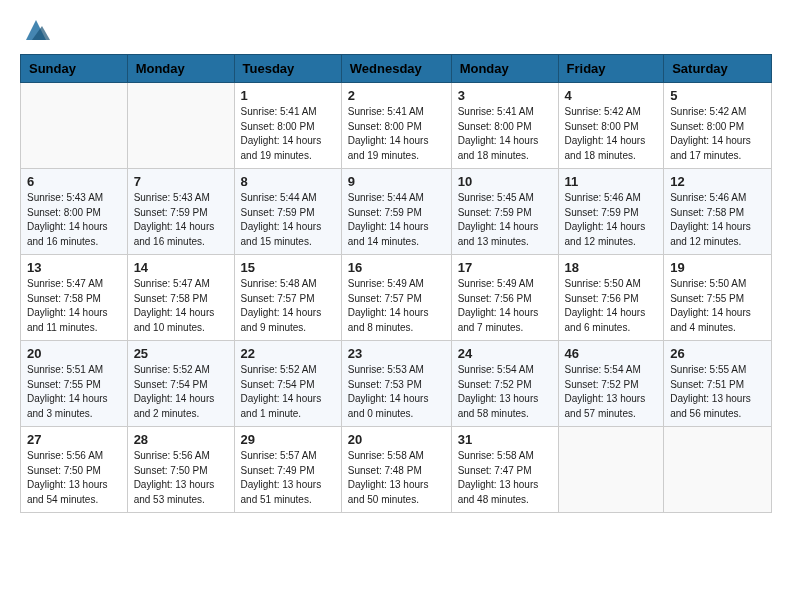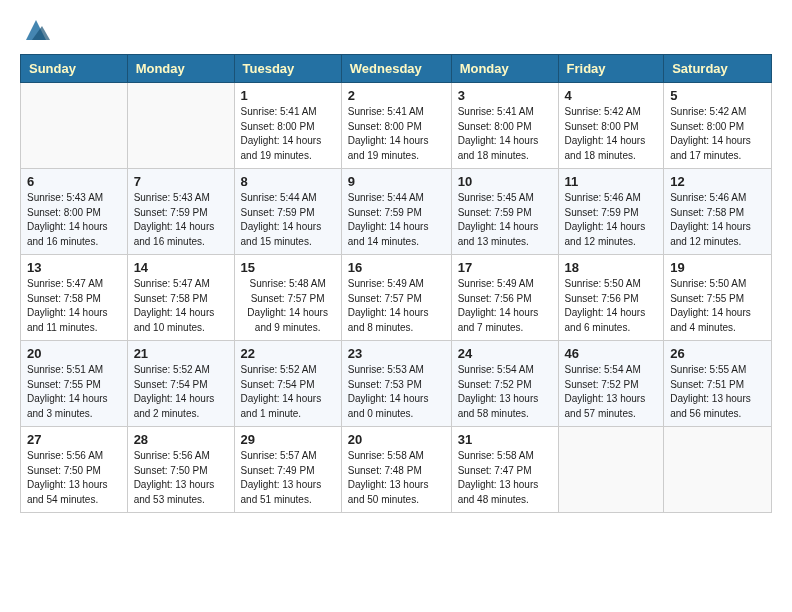--- a/index.html
+++ b/index.html
@@ -52,21 +52,21 @@
       color: #333;
       margin-top: 2px;
     }
     .calendar {
       width: 100%;
       border-collapse: collapse;
       border: 1px solid #ccc;
     }
     .calendar th {
       background: #2471a3;
-      color: #fef9c3;
+      color: #000000;
       font-size: 13px;
       font-weight: bold;
       padding: 6px 8px;
       text-align: left;
       border: 1px solid #1a5276;
     }
     .calendar td {
       vertical-align: top;
       padding: 5px 6px;
       border: 1px solid #ccc;
@@ -215,21 +215,21 @@
 Daylight: 14 hours and 11 minutes.</div>
           </td>
           <td>
             <span class="day-num">14</span>
             <div class="day-info" style="white-space: pre-line;">Sunrise: 5:47 AM
 Sunset: 7:58 PM
 Daylight: 14 hours and 10 minutes.</div>
           </td>
           <td>
             <span class="day-num">15</span>
-            <div class="day-info" style="white-space: pre-line; text-align: center;">Sunrise: 5:48 AM
+            <div class="day-info" style="white-space: pre-line;">Sunrise: 5:48 AM
 Sunset: 7:57 PM
 Daylight: 14 hours and 9 minutes.</div>
           </td>
           <td>
             <span class="day-num">16</span>
             <div class="day-info" style="white-space: pre-line;">Sunrise: 5:49 AM
 Sunset: 7:57 PM
 Daylight: 14 hours and 8 minutes.</div>
           </td>
           <td>
@@ -252,21 +252,21 @@
           </td>
         </tr>
         <tr>
           <td>
             <span class="day-num">20</span>
             <div class="day-info" style="white-space: pre-line;">Sunrise: 5:51 AM
 Sunset: 7:55 PM
 Daylight: 14 hours and 3 minutes.</div>
           </td>
           <td>
-            <span class="day-num">21</span>
+            <span class="day-num">25</span>
             <div class="day-info" style="white-space: pre-line;">Sunrise: 5:52 AM
 Sunset: 7:54 PM
 Daylight: 14 hours and 2 minutes.</div>
           </td>
           <td>
             <span class="day-num">22</span>
             <div class="day-info" style="white-space: pre-line;">Sunrise: 5:52 AM
 Sunset: 7:54 PM
 Daylight: 14 hours and 1 minute.</div>
           </td>

